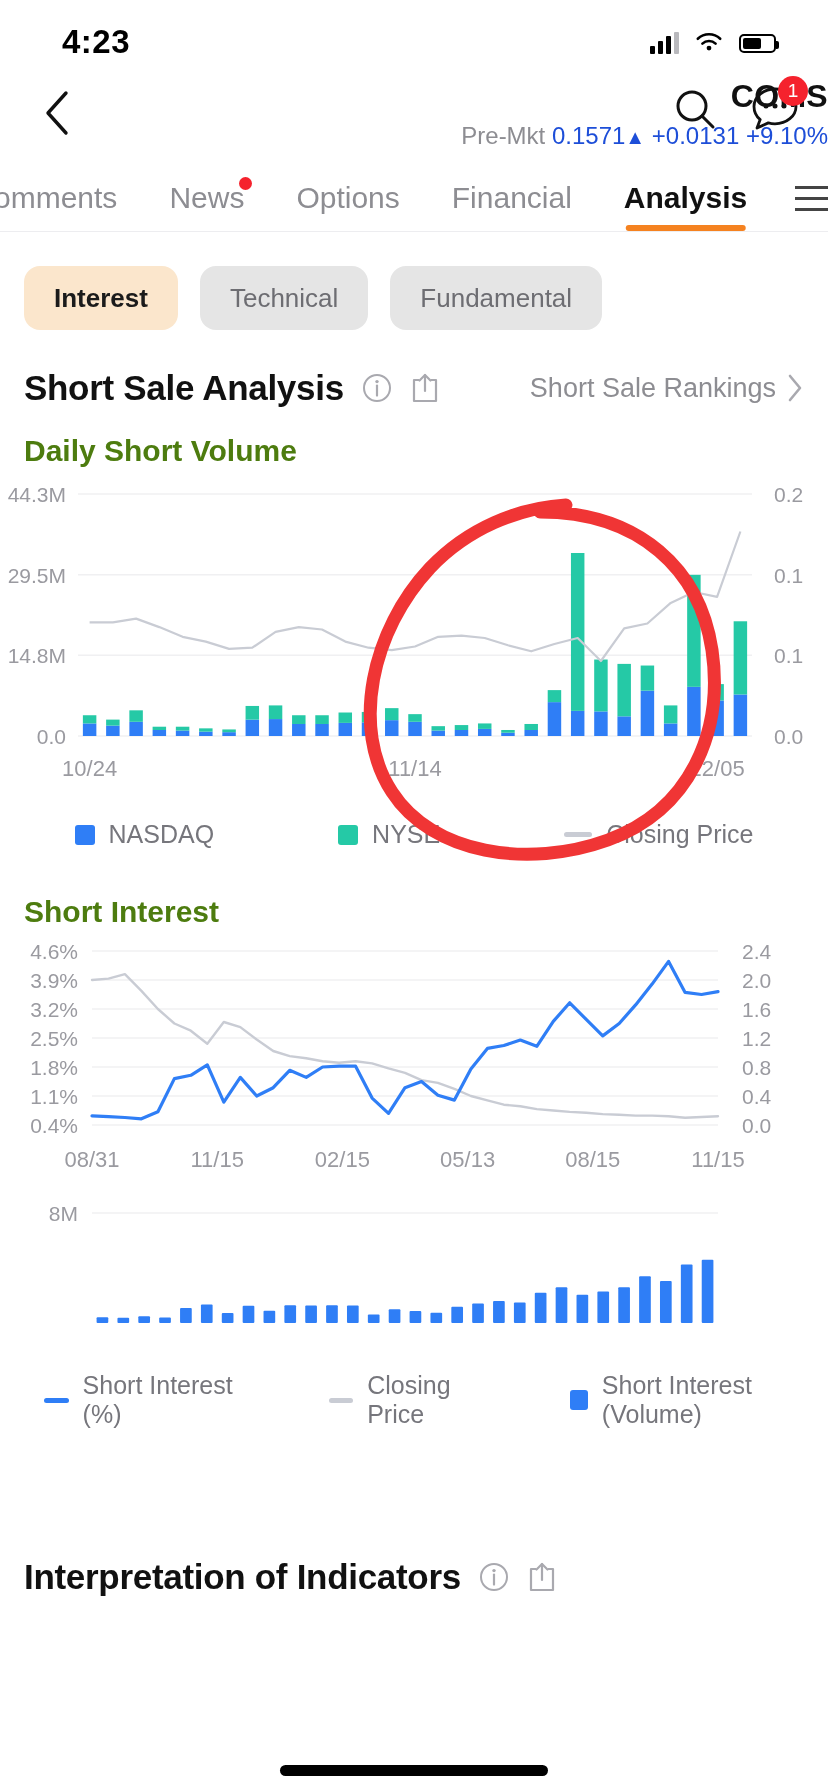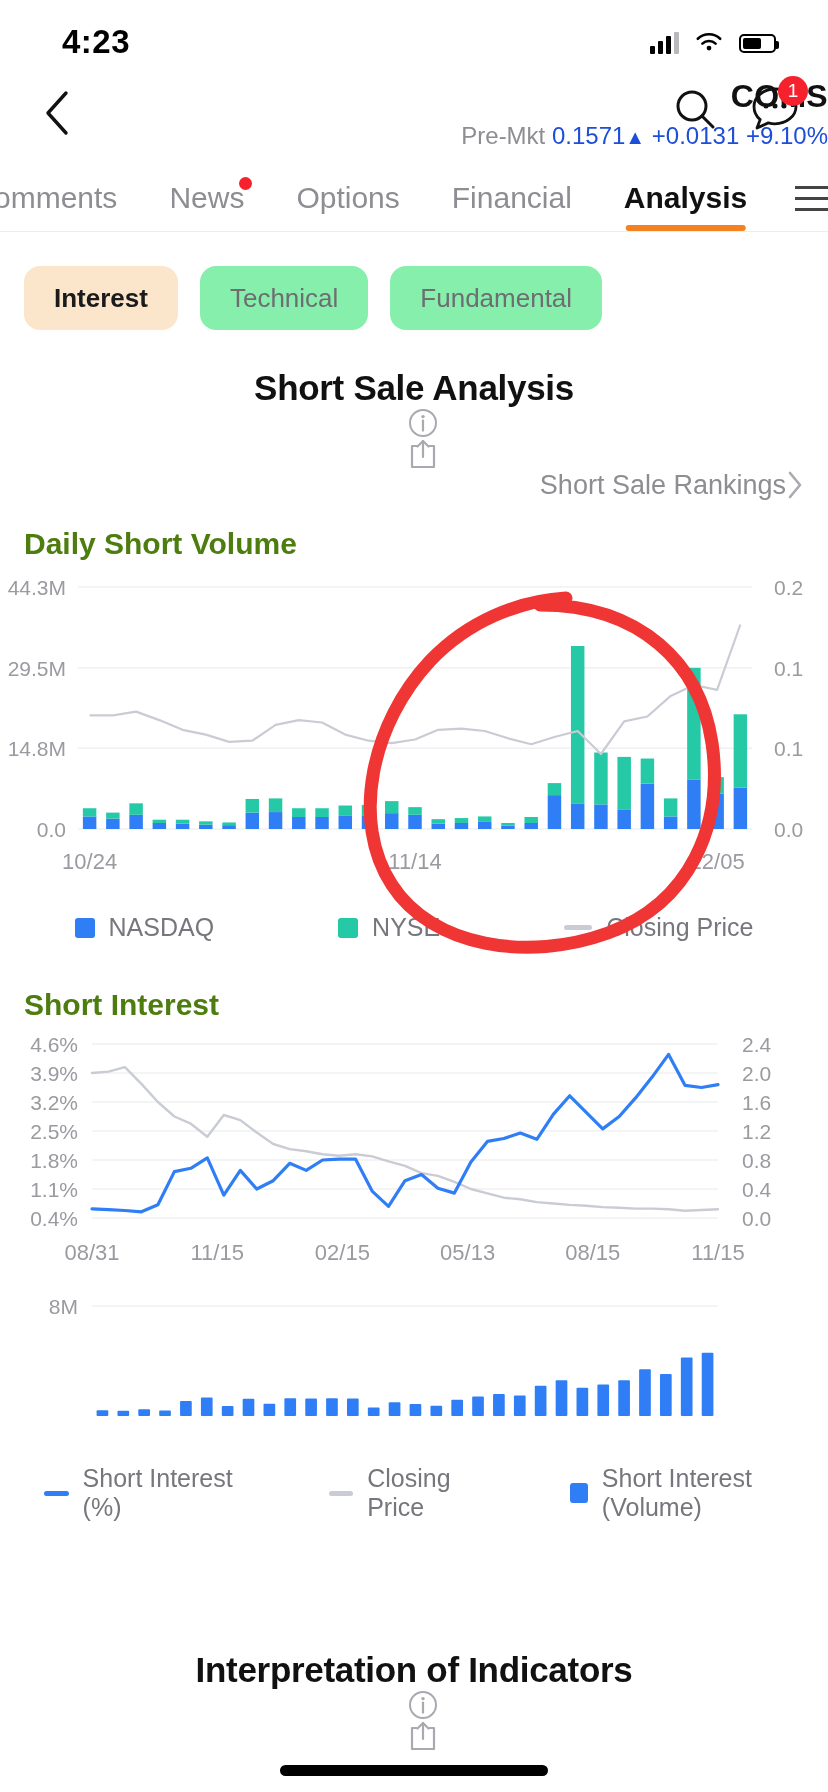--- a/index.html
+++ b/index.html
@@ -77,34 +77,34 @@
   .tab .dot{
     position:absolute; top:-4px; right:14px; width:13px;height:13px;border-radius:50%;
     background:#f5222d;
   }
   .hamburger{ margin-left:auto; padding:0 26px 20px 18px; display:flex; flex-direction:column; gap:8px;}
   .hamburger i{ display:block;width:40px;height:3px;background:#444;}
 
   
   .pills{ display:flex; gap:22px; padding:34px 24px 0 24px;}
   .pill{
-    height:64px; border-radius:16px; background:#86efac; color:#6d6d72;
+    height:64px; border-radius:16px; background:#e5e5e5; color:#6d6d72;
     font-size:26px; display:flex;align-items:center;justify-content:center;
     padding:0 30px;
   }
   .pill.active{ background:#fbe6cc; color:#1b1b1b; font-weight:700;}
 
   
   .sec-head{
-    display:flex;align-items:center;padding:38px 24px 0 24px;flex-direction:column;
+    display:flex;align-items:center;padding:38px 24px 0 24px;
   }
   .sec-title{ font-size:35px;font-weight:700;color:#111; letter-spacing:-0.3px;}
   .sec-ic{ margin-left:18px; display:flex;align-items:center;}
   .sec-link{
-    margin-left:auto;display:flex;
+    margin-left:auto;display:flex;gap:10px;
     font-size:27px;color:#8d8d92;
   }
   .sub-title{
     font-size:30px;font-weight:700;color:#4d7c0f;padding:26px 24px 0 24px;
   }
   .sub-title.spaced{ padding-top:46px; }
 
   
   .chart-box{ position:relative; width:828px; }
   svg{ display:block; }

